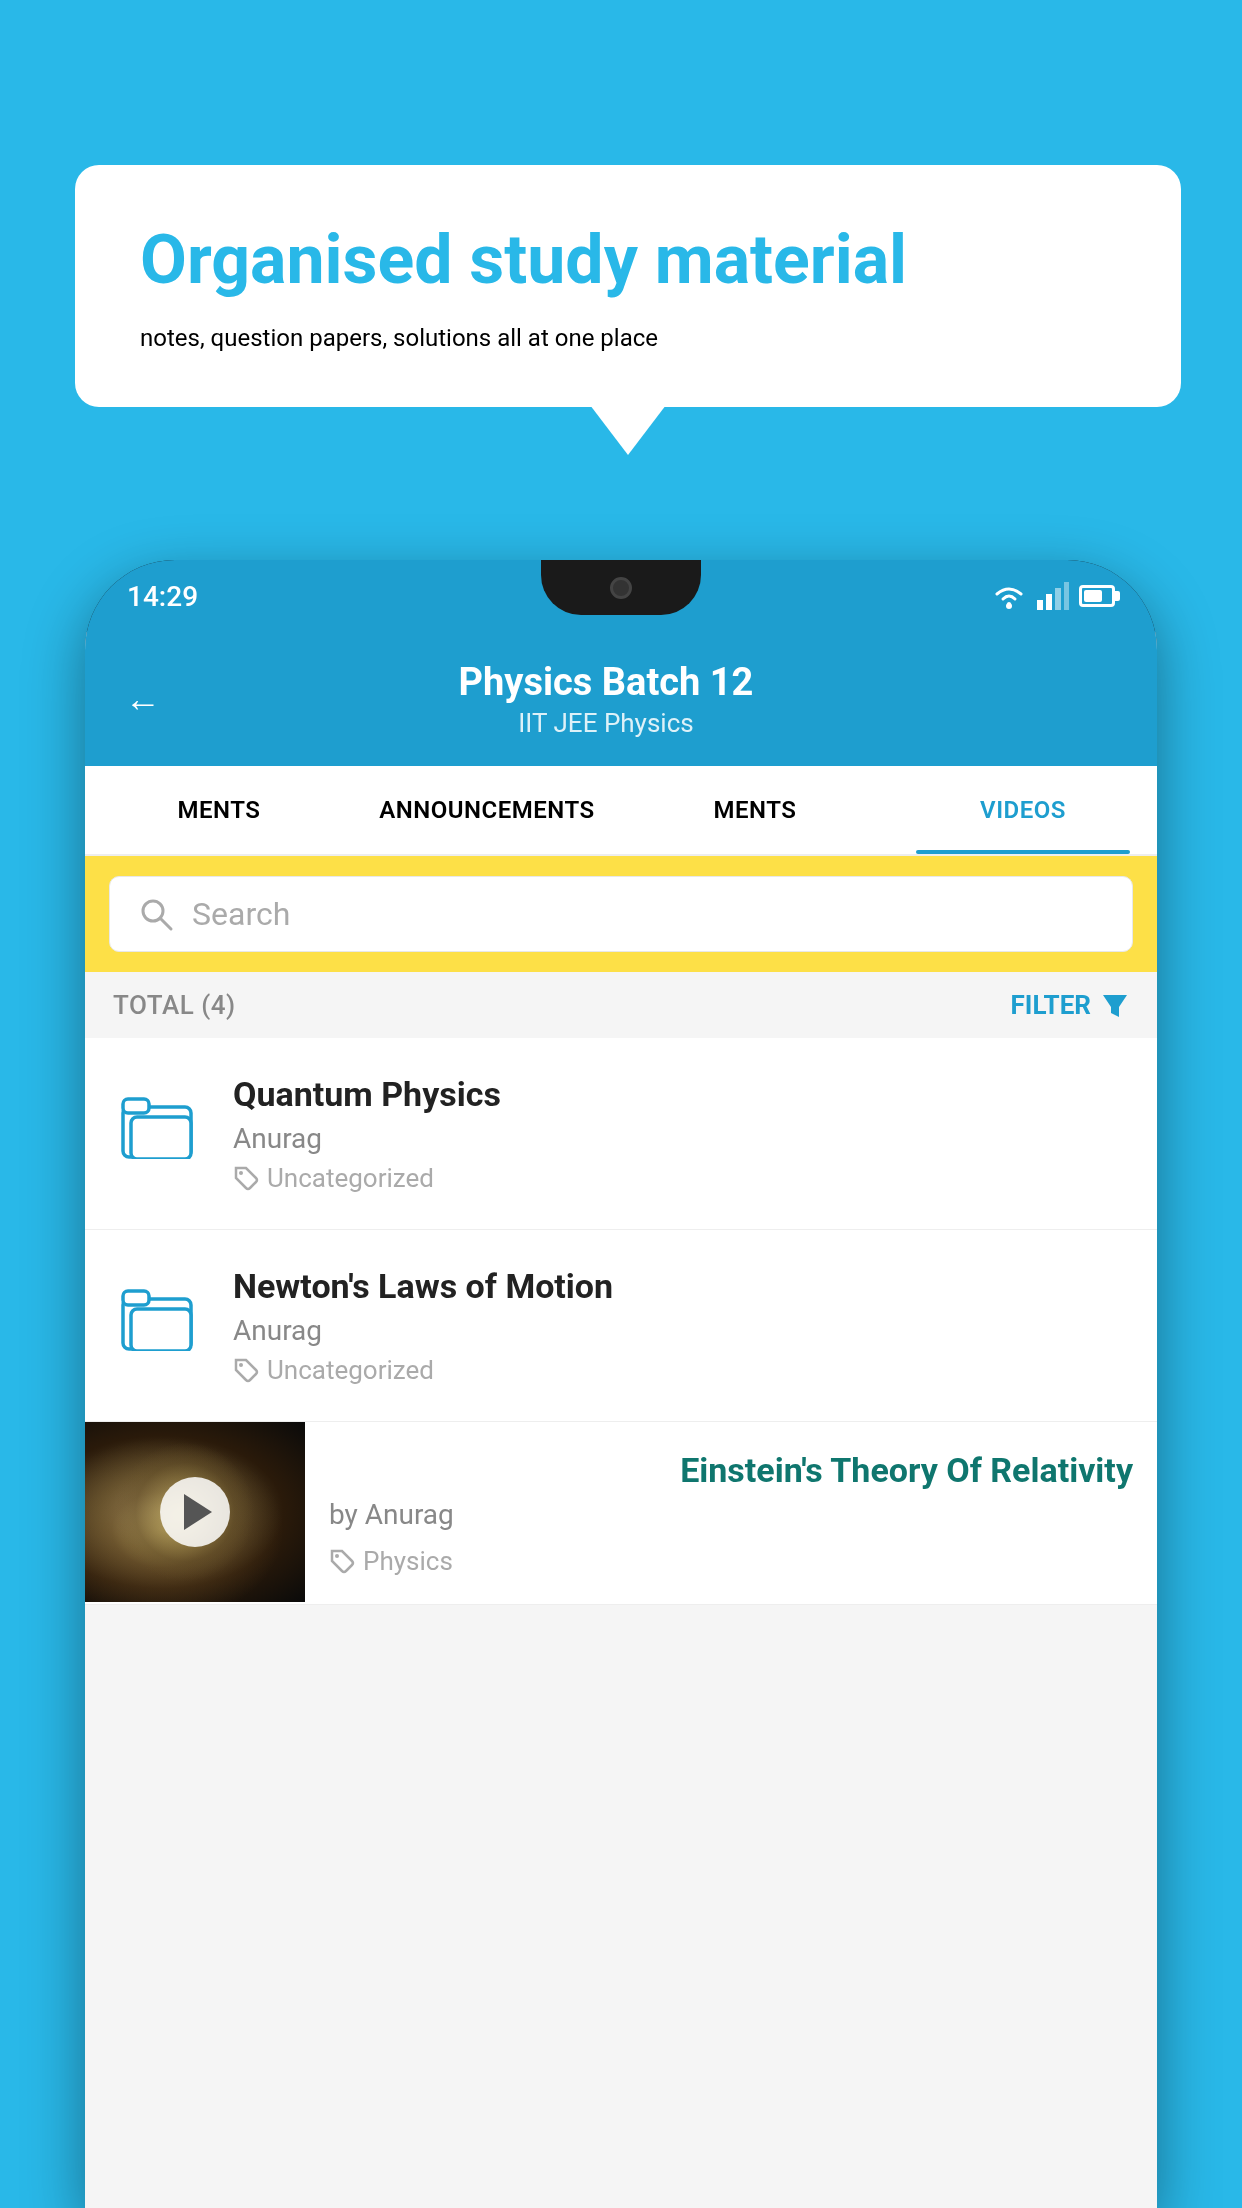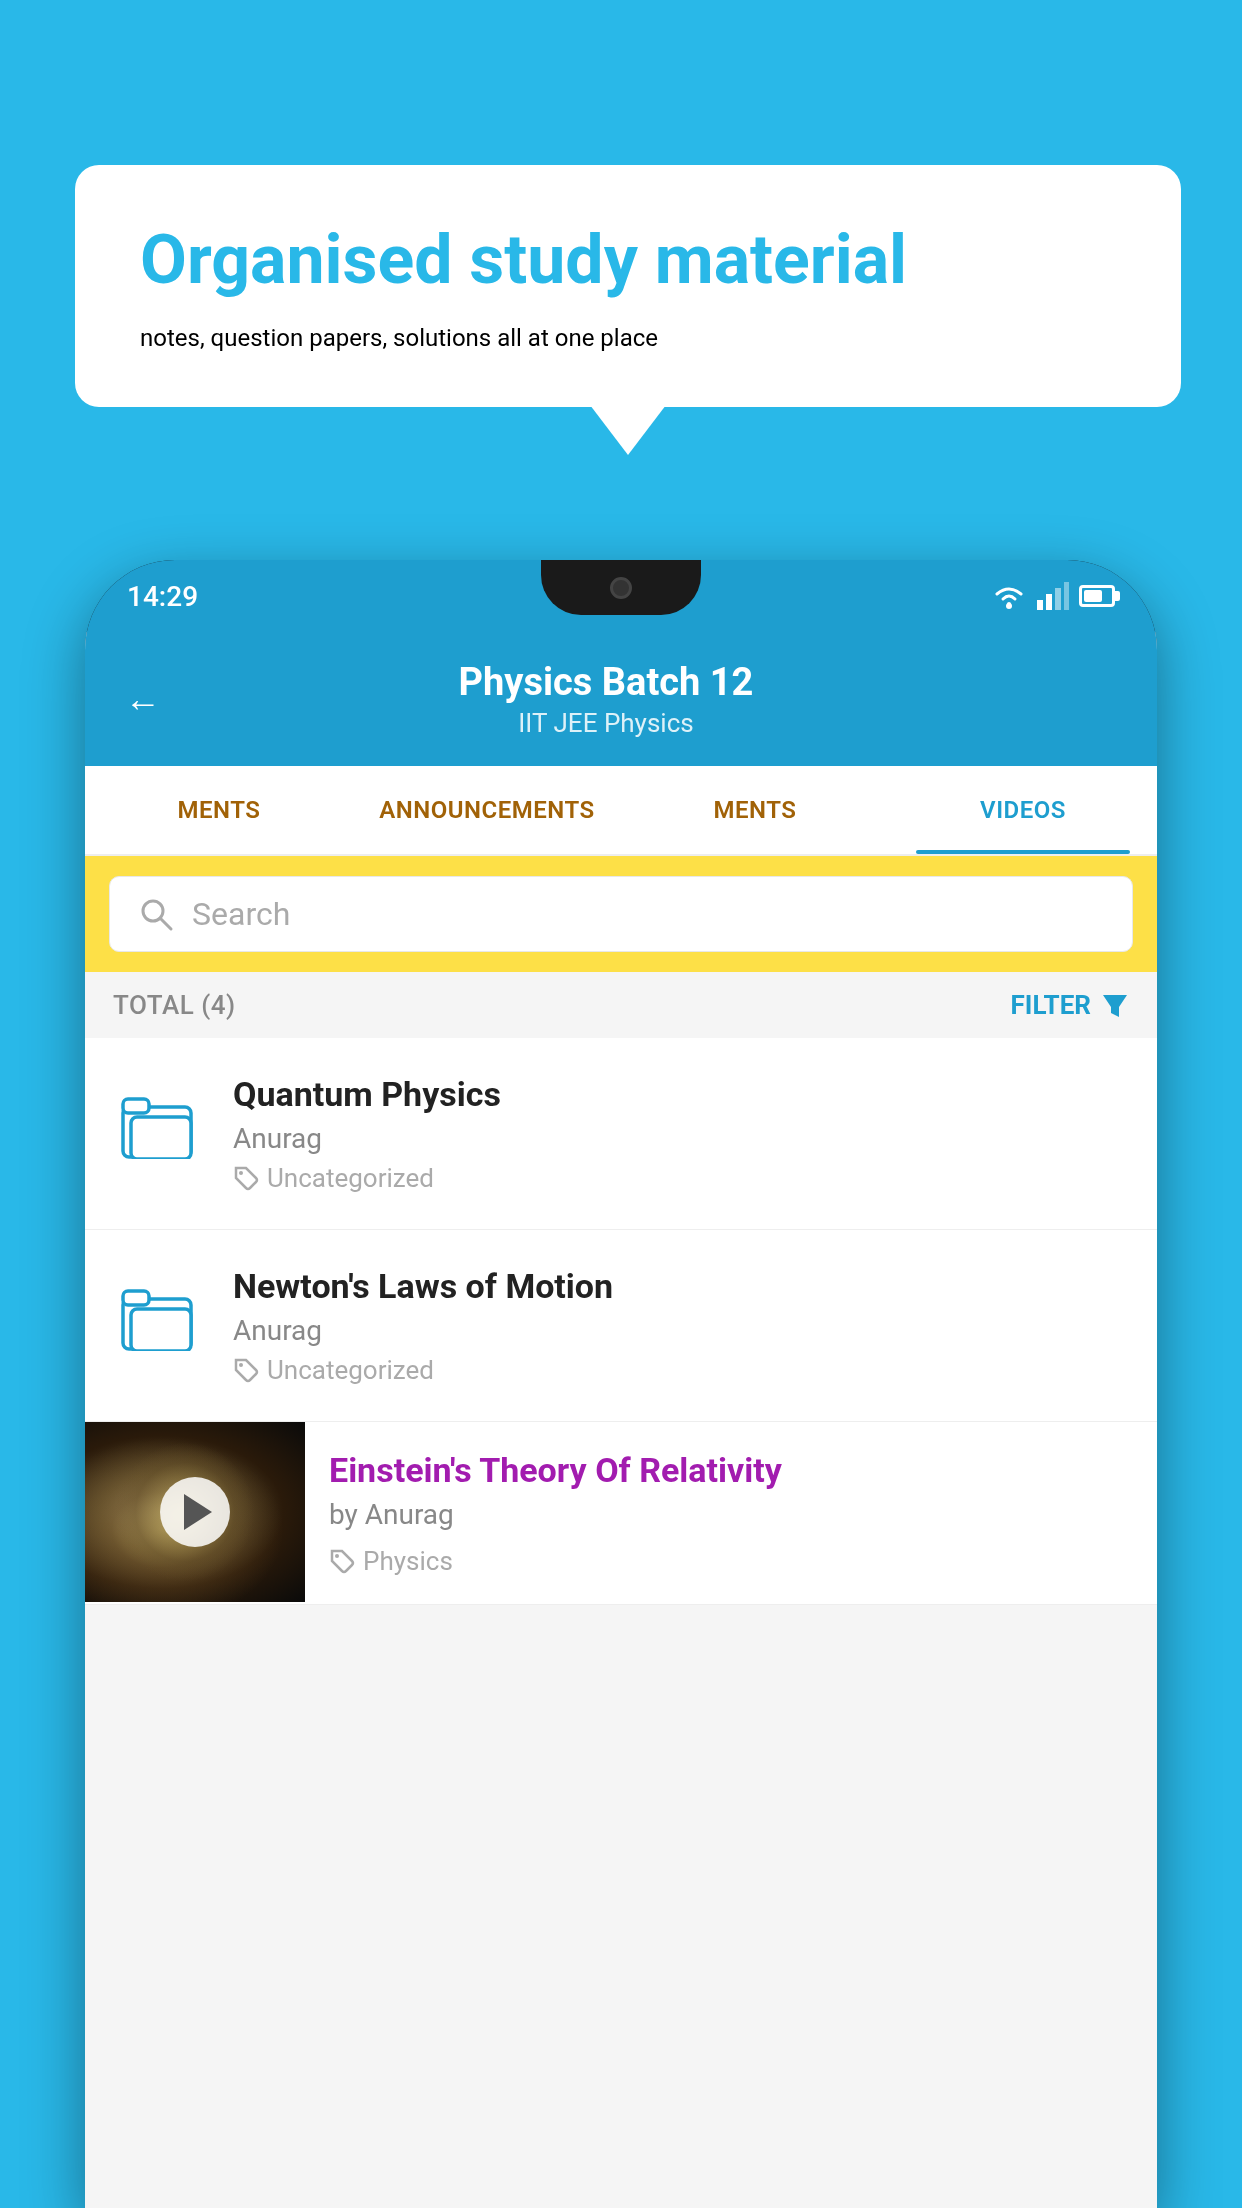--- a/index.html
+++ b/index.html
@@ -184,21 +184,21 @@
       border-bottom: 2px solid #eee;
       overflow: hidden;
     }
 
     .tab-item {
       flex: 1;
       padding: 30px 10px;
       text-align: center;
       font-size: 24px;
       font-weight: 600;
-      color: #a16207;
+      color: #000000;
       letter-spacing: 0.5px;
       position: relative;
       cursor: pointer;
     }
 
     .tab-item.active {
       color: #1e9ecf;
     }
 
     .tab-item.active::after {
@@ -360,22 +360,23 @@
     }
 
     .video-item-content {
       flex: 1;
       padding: 28px 24px;
     }
 
     .video-item-title {
       font-size: 34px;
       font-weight: 700;
-      color: #a21caf;
+      color: #0f766e;
       margin-bottom: 8px;
+      text-align: right;
     }
 
     .video-item-author {
       font-size: 28px;
       color: #888;
       margin-bottom: 15px;
     }
 
     .video-item-tag {
       display: flex;

